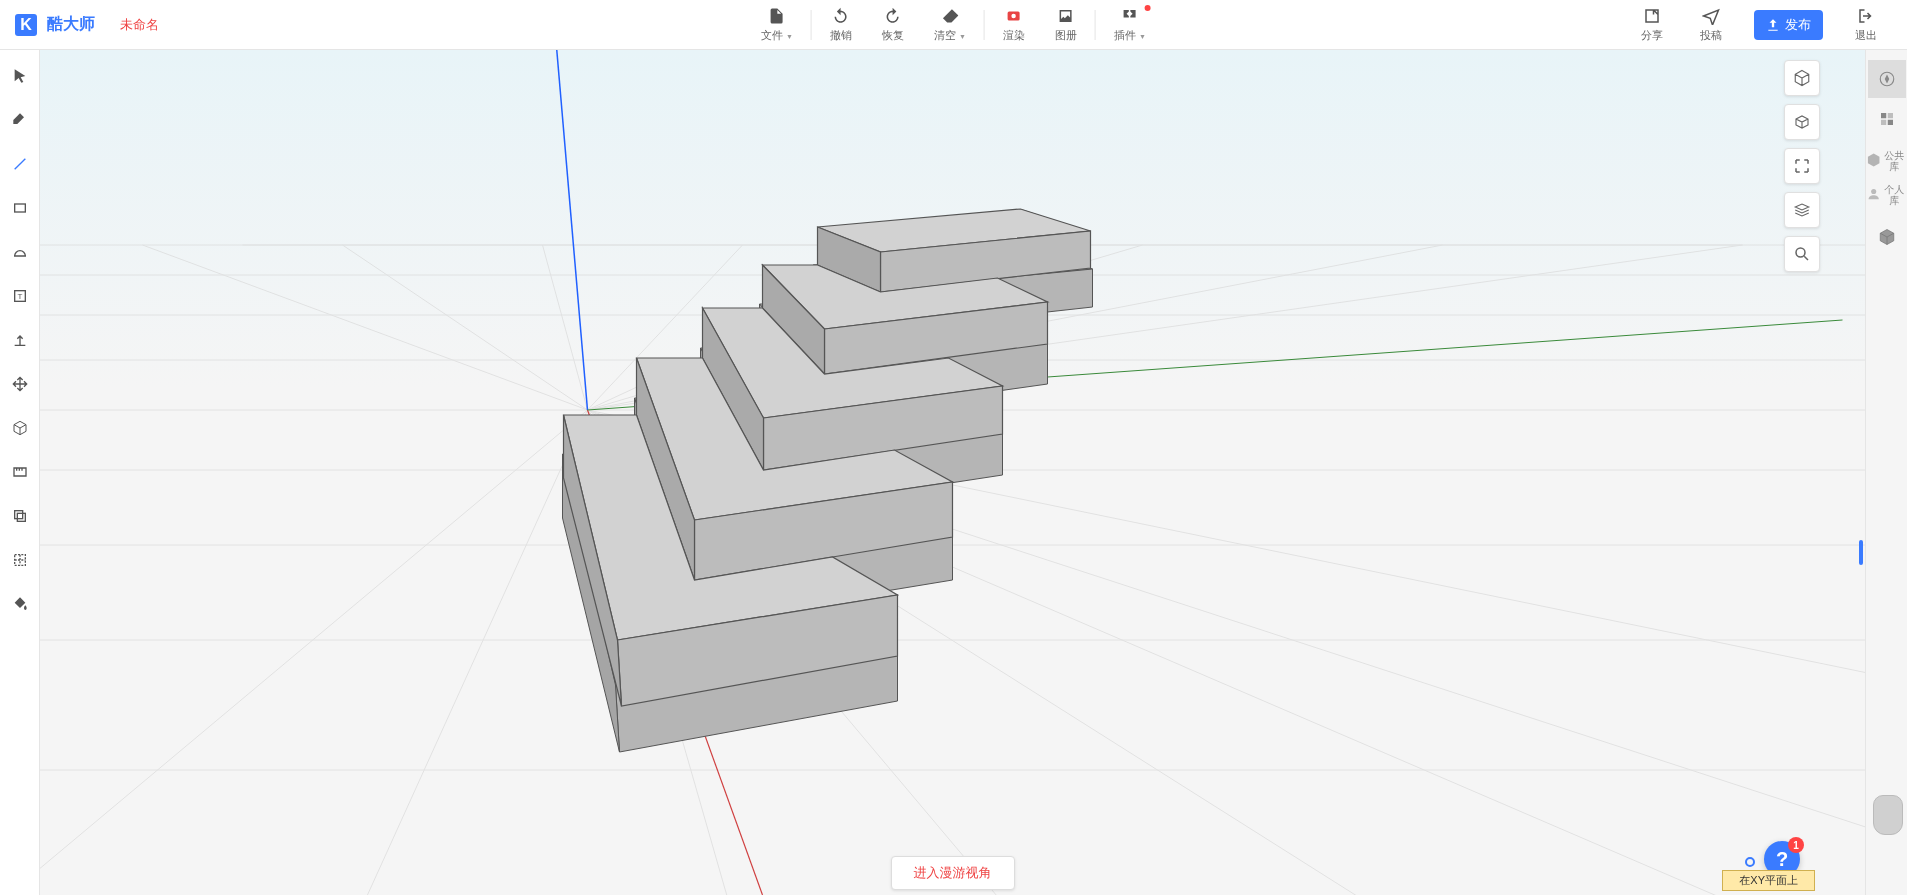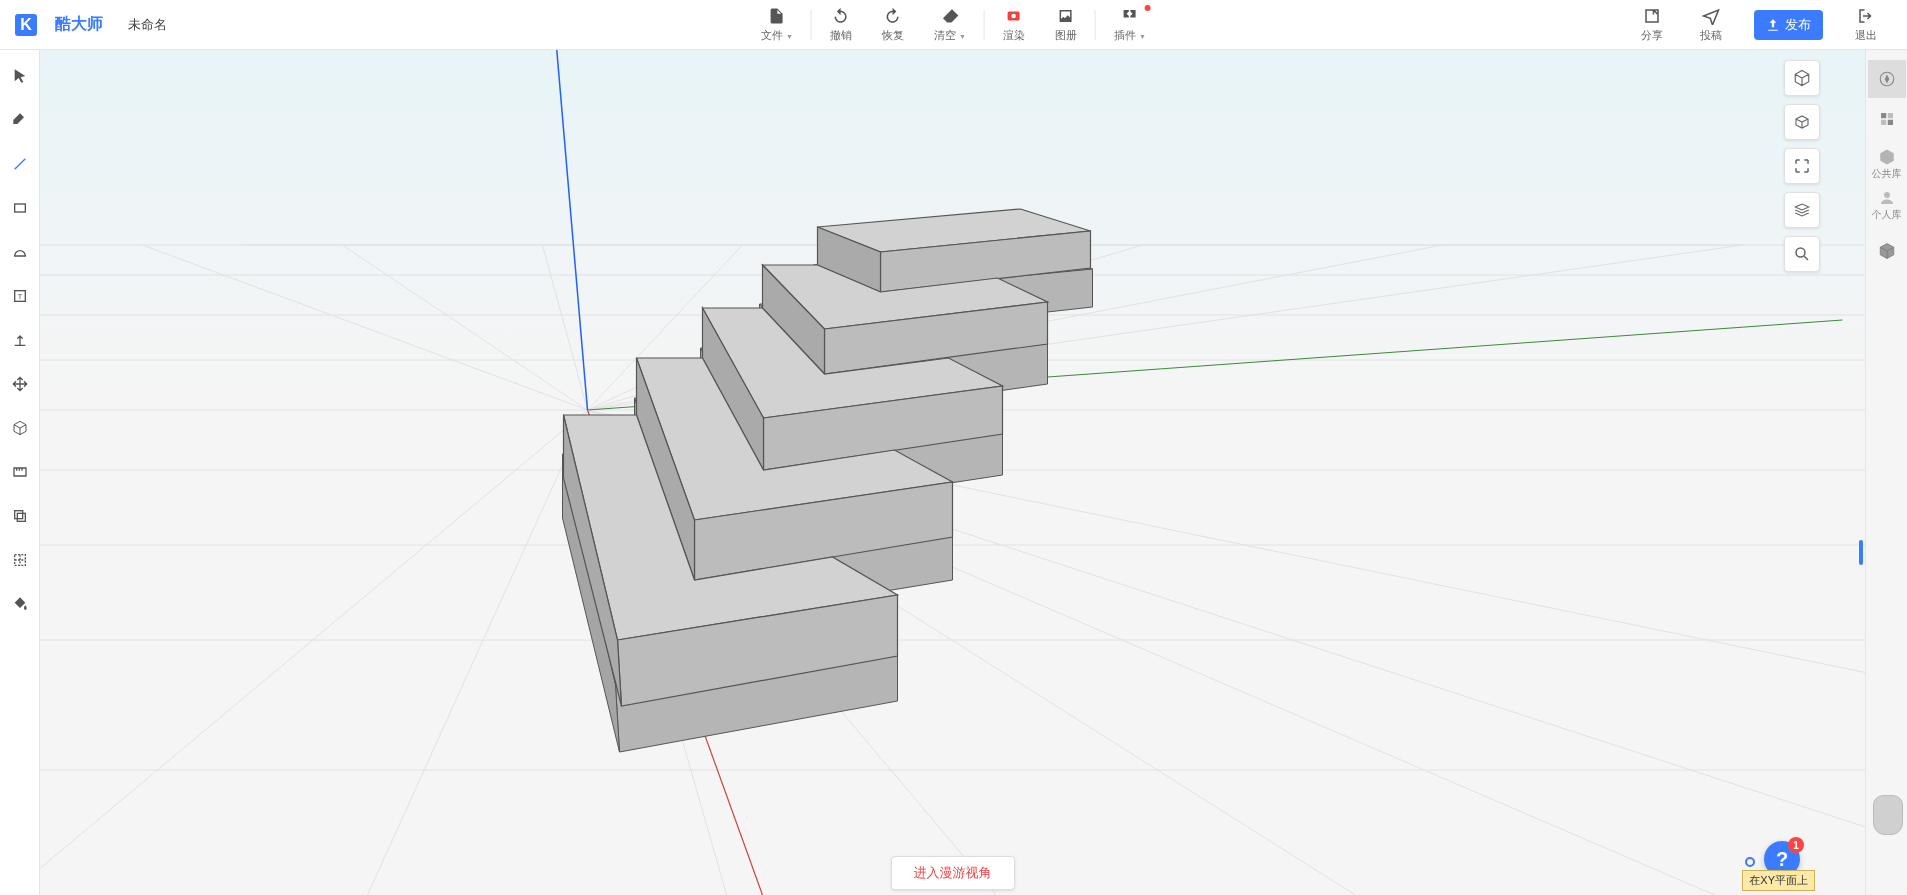--- a/index.html
+++ b/index.html
@@ -20,21 +20,21 @@
       background: #fff;
       border-bottom: 1px solid #e5e5e5;
       display: flex;
       align-items: center;
       padding: 0 15px;
       position: relative;
     }
     .logo-area {
       display: flex;
       align-items: center;
-      gap: 18px;
+      gap: 10px;
     }
     .logo-icon {
       width: 22px;
       height: 22px;
       background: #3a7bff;
       border-radius: 3px;
       position: relative;
     }
     .logo-icon::before {
       content: 'K';
@@ -46,21 +46,21 @@
       left: 50%;
       transform: translate(-50%, -50%);
     }
     .logo-text {
       color: #3a7bff;
       font-weight: bold;
       font-size: 16px;
     }
     .doc-title {
       margin-left: 25px;
-      color: #404040;
+      color: #ef4444;
       font-size: 13px;
     }
     .toolbar-center {
       position: absolute;
       left: 50%;
       transform: translateX(-50%);
       display: flex;
       align-items: center;
       gap: 0;
     }
@@ -217,21 +217,21 @@
     .right-tool-label {
       font-size: 10px;
       color: #888;
       margin-top: 2px;
       text-align: center;
       line-height: 1.1;
     }
     .right-lib {
       margin-top: 8px;
       display: flex;
-      flex-direction: column;
+      flex-direction: row;
       align-items: center;
     }
     .bottom-bar {
       position: absolute;
       bottom: 5px;
       left: 50%;
       transform: translateX(-50%);
       background: #fff;
       border: 1px solid #ddd;
       border-radius: 4px;
@@ -279,21 +279,21 @@
       width: 10px;
       height: 10px;
       border: 2px solid #3a7bff;
       border-radius: 50%;
     }
     .status-label {
       position: absolute;
       bottom: 4px;
       right: 50px;
       background: #ffe9a8;
-      padding: 2px 6px;
+      padding: 2px 16px;
       font-size: 11px;
       color: #333;
       border: 1px solid #d0b050;
       margin-top: 32px;
     }
     .mouse-widget {
       position: absolute;
       bottom: 60px;
       right: 4px;
       width: 30px;

